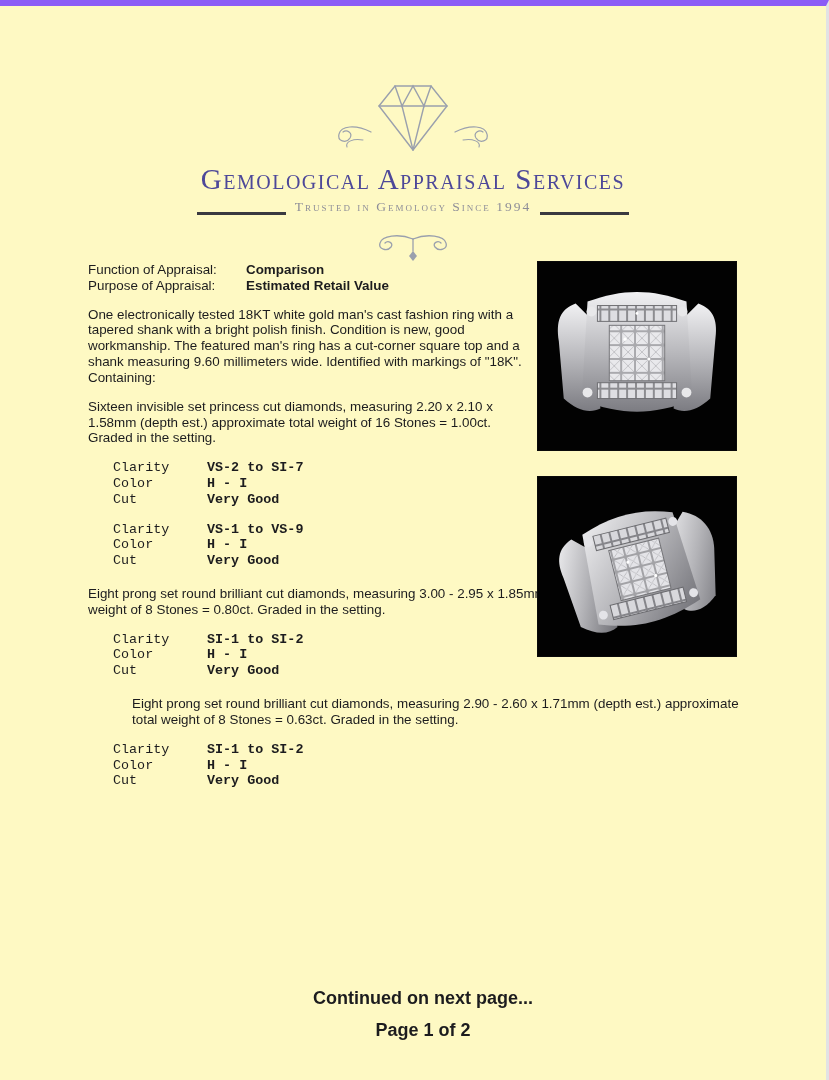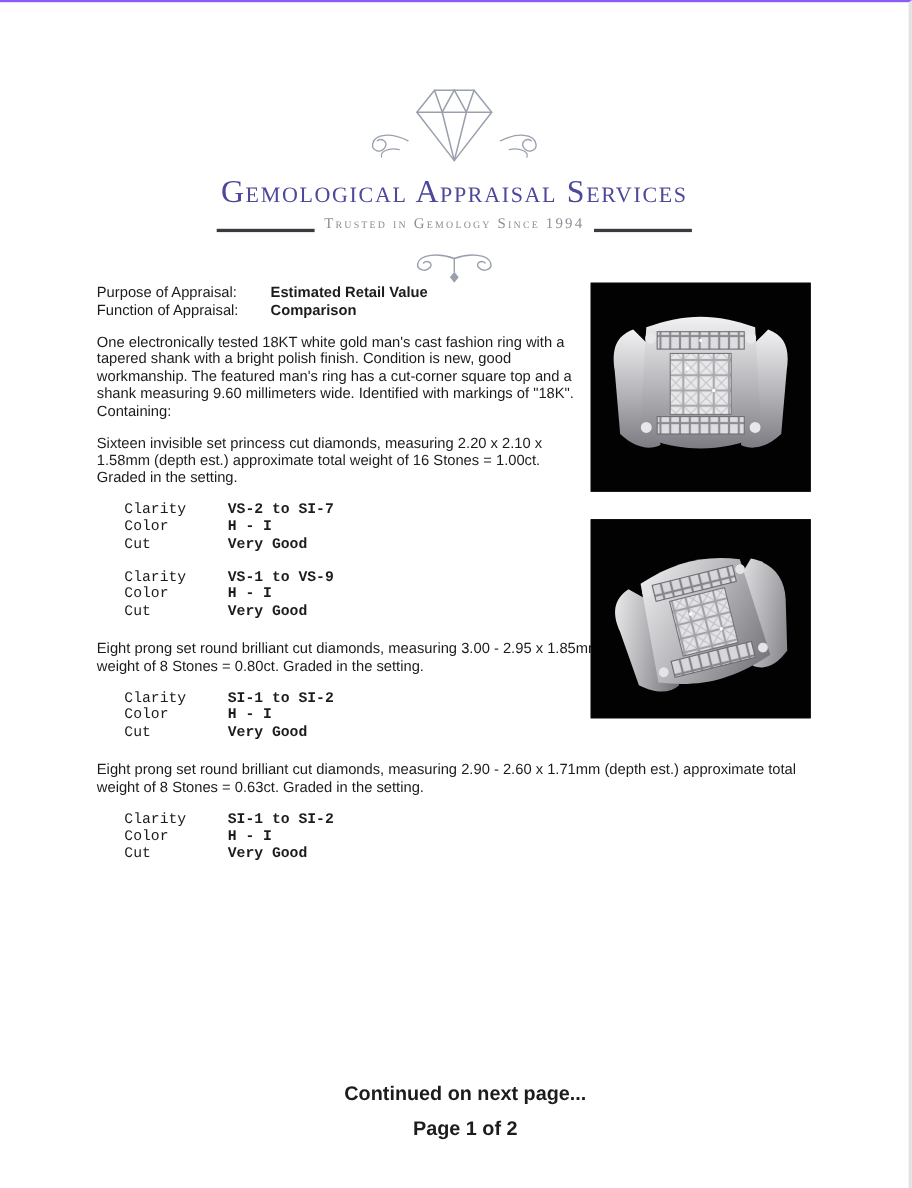--- a/index.html
+++ b/index.html
@@ -1,22 +1,22 @@
 <!DOCTYPE html>
 <html><head>
 <meta charset="utf-8">
 <style>
   * { margin:0; padding:0; box-sizing:border-box; }
   html,body { background:#e9e9ea; }
   body { font-family:"Liberation Sans", sans-serif; }
 
   .page {
     position:relative; width:829px; height:1080px; margin:0 auto;
-    background:#ffffff; color:#1c1c1e; overflow:hidden;
-    border-top:2px solid #8b5cf6; border-right:3px solid #e2e2e4;
+    background:#fef9c3; color:#1c1c1e; overflow:hidden;
+    border-top:6px solid #8b5cf6; border-right:3px solid #e2e2e4;
   }
 
   
   .logo-block { position:absolute; top:74px; left:0; width:100%; text-align:center; }
   .logo-art { display:block; margin:0 auto; }
   .brand {
     font-family:"Liberation Serif", serif; font-variant:small-caps;
     font-size:29px; letter-spacing:1.5px; color:#4d4899; line-height:1.05; margin-top:2px;
   }
   .tagline-row {
@@ -94,27 +94,27 @@
       <path d="M65,8 C50,2 34,5 32,12 C30,18 39,21 43,16 C46,12 40,9 37,12"></path>
       <path d="M65,8 C80,2 96,5 98,12 C100,18 91,21 87,16 C84,12 90,9 93,12"></path>
       <path d="M65,8 L65,20"></path>
       <path d="M65,20 l4,5 l-4,5 l-4,-5 z" fill="#9aa0ad" stroke="none"></path>
     </svg>
   </header>
 
   <main class="content">
 
     <div class="meta-row">
+      <span class="meta-label">Function of Appraisal:</span>
+      <span class="meta-value">Comparison</span>
+    </div>
+    <div class="meta-row">
       <span class="meta-label">Purpose of Appraisal:</span>
       <span class="meta-value">Estimated Retail Value</span>
     </div>
-    <div class="meta-row">
-      <span class="meta-label">Function of Appraisal:</span>
-      <span class="meta-value">Comparison</span>
-    </div>
 
     <p class="para narrow">One electronically tested 18KT white gold man's cast fashion ring with a tapered shank with a bright polish finish. Condition is new, good workmanship. The featured man's ring has a cut-corner square top and a shank measuring 9.60 millimeters wide. Identified with markings of "18K".  Containing:</p>
 
     <p class="para narrow">Sixteen invisible set princess cut diamonds, measuring 2.20 x 2.10 x 1.58mm (depth est.) approximate total weight of 16 Stones = 1.00ct. Graded in the setting.</p>
 
     <div class="grading">
       <div class="g-row">
         <span class="g-label">Clarity</span>
         <span class="g-value">VS-2 to SI-7</span>
       </div>
@@ -154,21 +154,21 @@
       <div class="g-row">
         <span class="g-label">Color</span>
         <span class="g-value">H - I</span>
       </div>
       <div class="g-row">
         <span class="g-label">Cut</span>
         <span class="g-value">Very Good</span>
       </div>
     </div>
 
-    <p class="para" style="margin-top:17px;">Eight prong set round brilliant cut diamonds, measuring 2.90 - 2.60 x 1.71mm (depth est.) approximate total weight of 8 Stones = 0.63ct. Graded in the setting.</p>
+    <p class="para" style="margin-top:17px;margin-left:44px;">Eight prong set round brilliant cut diamonds, measuring 2.90 - 2.60 x 1.71mm (depth est.) approximate total weight of 8 Stones = 0.63ct. Graded in the setting.</p>
 
     <div class="grading">
       <div class="g-row">
         <span class="g-label">Clarity</span>
         <span class="g-value">SI-1 to SI-2</span>
       </div>
       <div class="g-row">
         <span class="g-label">Color</span>
         <span class="g-value">H - I</span>
       </div>

